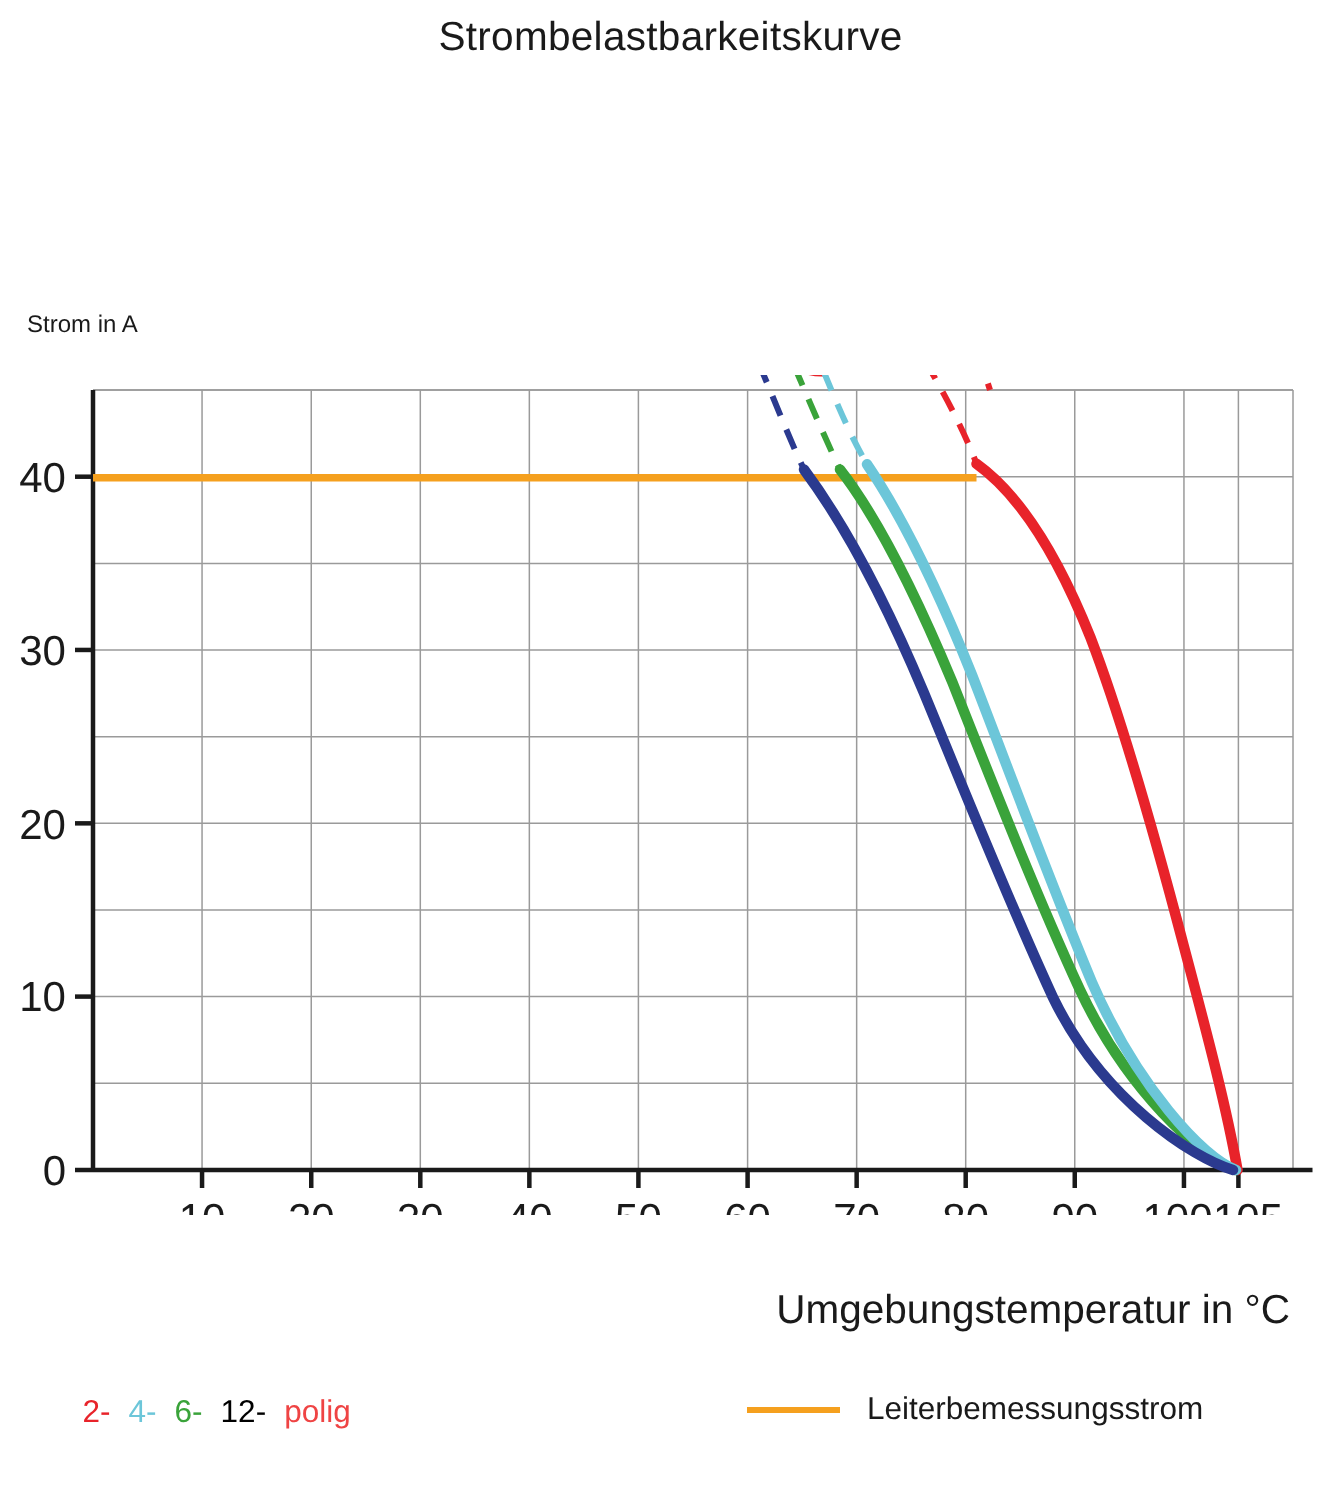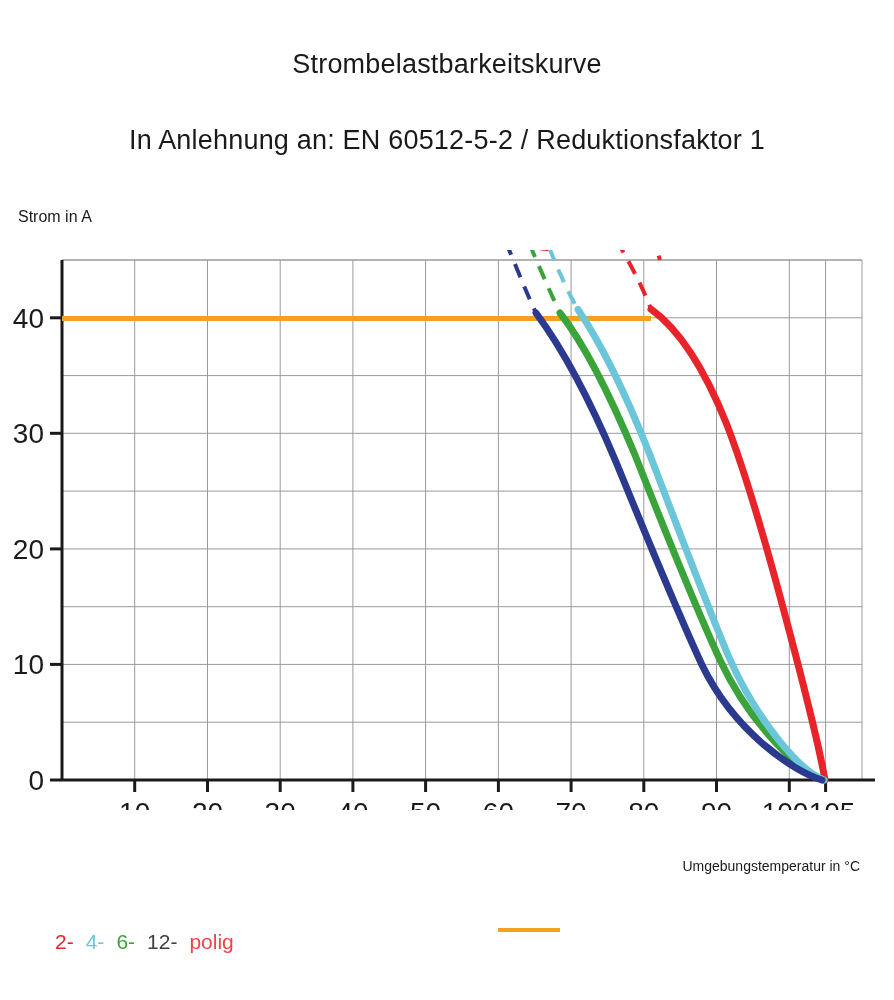--- a/index.html
+++ b/index.html
@@ -12,70 +12,69 @@
     position:relative;
   }
   .title{
     text-align:center;
     font-size:27px;
     line-height:36px;
     padding-top:6px;
     font-weight:400;
     letter-spacing:.2px;
   }
-  .title .l1,.title .l2,.title .l3{display:block;white-space:nowrap;margin-top:40px;}
+  .title .l1,.title .l2,.title .l3{display:block;white-space:nowrap;}
   sup{font-size:16px;vertical-align:super;}
   .ylabel{
     position:absolute;
     left:18px;top:208px;
     font-size:16px;
   }
   .chart-wrap{
     position:absolute;
     left:0;top:250px;
     width:894px;height:560px;
   }
   svg{display:block;}
   .xlabel{
     position:absolute;
     right:34px;top:858px;
-    font-size:14px;
+    font-size:27px;
   }
   .legend{
     position:absolute;
     left:0;top:930px;
     width:894px;
     height:50px;
     font-size:21px;
   }
   .legend-left{
     position:absolute;left:55px;top:0;
     display:flex;align-items:baseline;
   }
   .legend-left span{margin-right:12px;}
   .lg2{color:#e8232a;}
   .lg4{color:#6cc6d9;}
   .lg6{color:#3aa33a;}
-  .lg12{color:#404040;}
+  .lg12{color:#000000;}
   .lgp{color:#ef4444;margin-right:0;}
   .legend-right{
     position:absolute;left:498px;top:-2px;
     display:flex;align-items:center;
   }
   .legend-right .swatch{
     width:62px;height:4px;background:#f5a01e;margin-right:18px;
   }
   .legend-right .lbl{font-size:21px;}
 </style>
 </head>
 <body>
 
 <div class="title">
   <span class="l1">Strombelastbarkeitskurve</span>
-  <span class="l3">In Anlehnung an: EN 60512-5-2 / Reduktionsfaktor 1</span>
 </div>
 
 <div class="ylabel">Strom in A</div>
 
 <div class="chart-wrap">
   <svg width="894" height="560" viewBox="0 0 894 560">
 
     <g stroke="#9a9a9a" stroke-width="1">
       <line x1="134.7" y1="10" x2="134.7" y2="530"></line>
       <line x1="207.5" y1="10" x2="207.5" y2="530"></line>
@@ -176,14 +175,15 @@
 <div class="legend">
   <div class="legend-left">
     <span class="lg2">2-</span>
     <span class="lg4">4-</span>
     <span class="lg6">6-</span>
     <span class="lg12">12-</span>
     <span class="lgp">polig</span>
   </div>
   <div class="legend-right">
     <span class="swatch"></span>
+    <span class="lbl">Leiterbemessungsstrom</span>
   </div>
 </div>
 
 </body></html>

